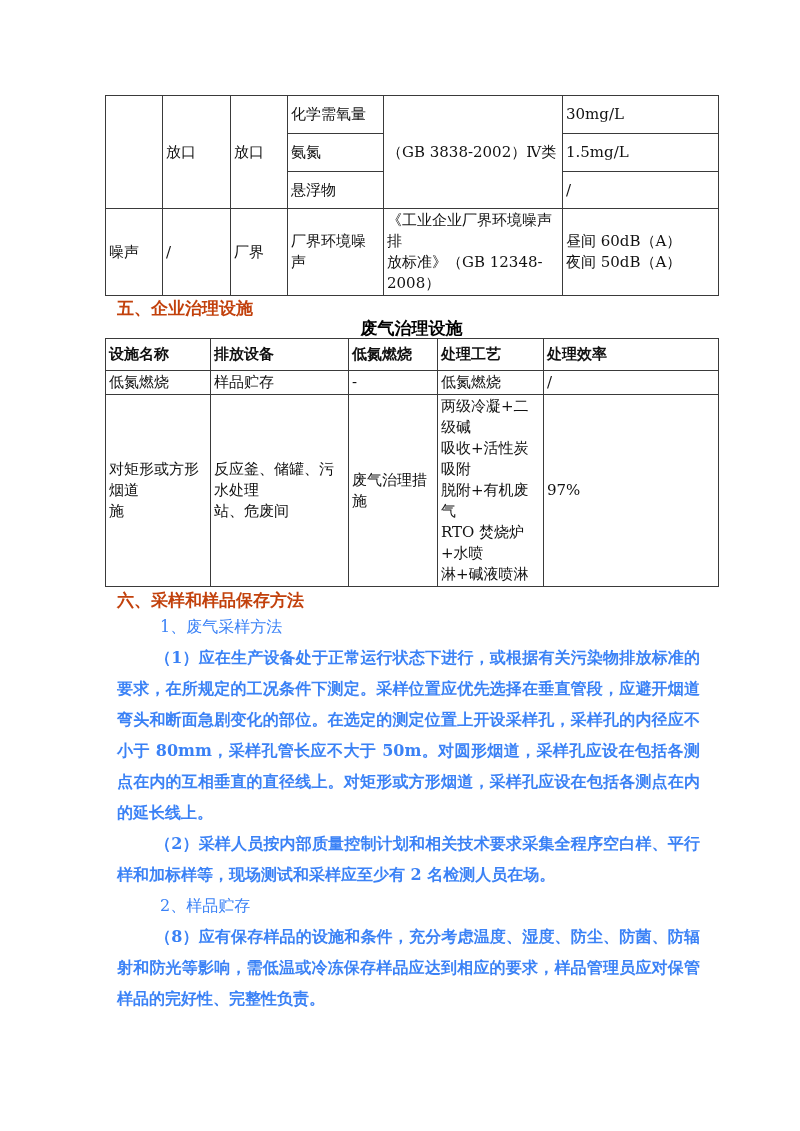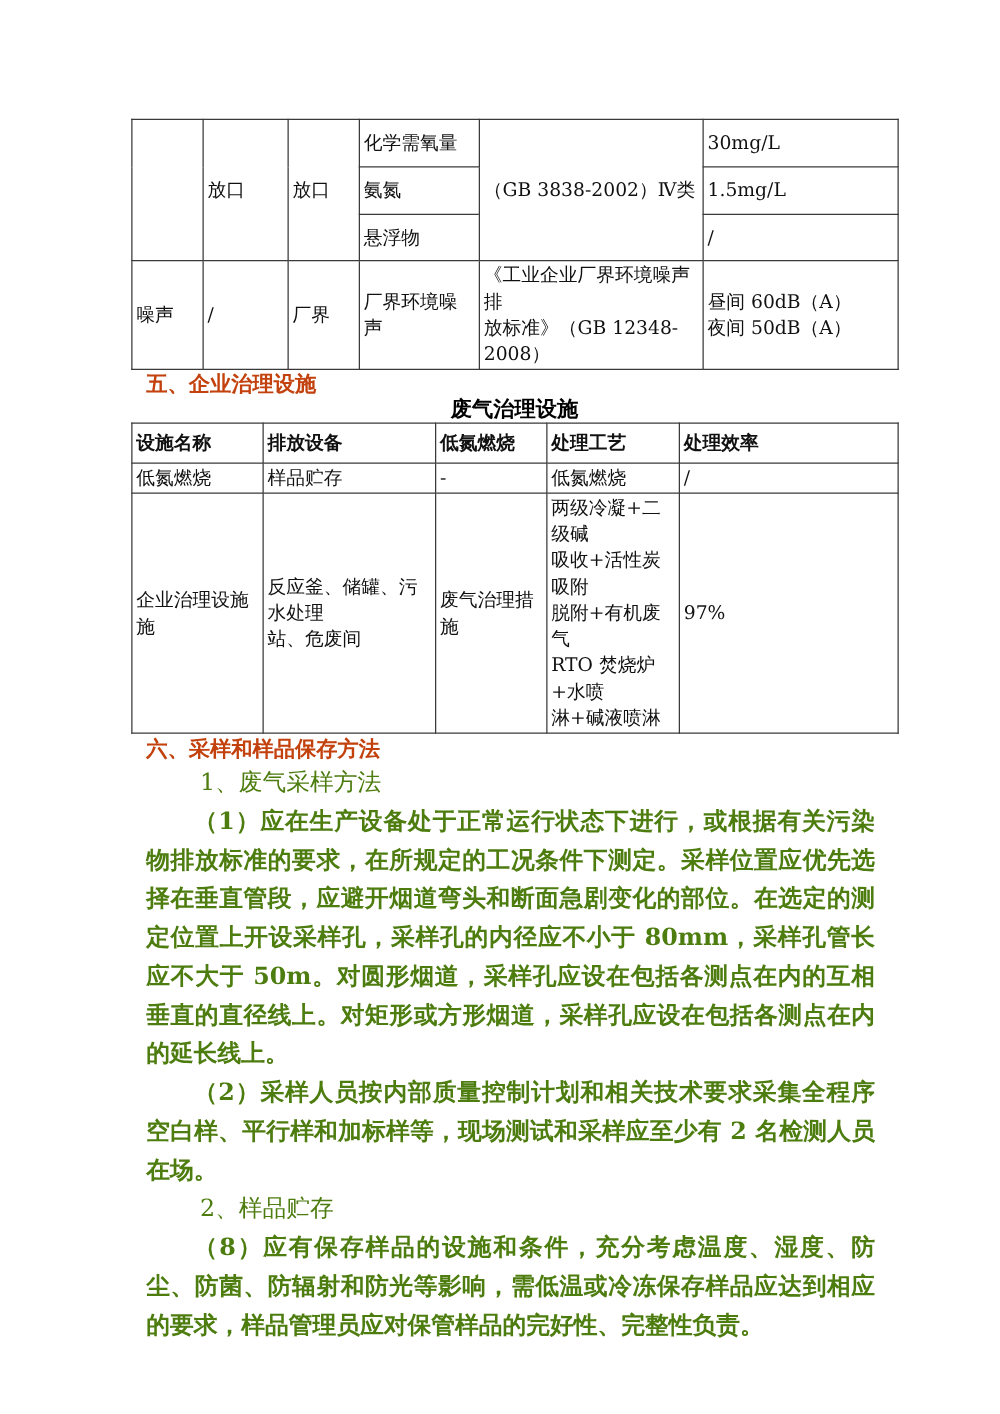--- a/index.html
+++ b/index.html
@@ -23,21 +23,21 @@
   .h-sec {
     font-size:17px; font-weight:bold; line-height:20px;
     margin:2px 0 0 12px; color:#c2410c;
   }
   .table-title {
     font-size:17px; font-weight:bold; line-height:20px;
     text-align:center; width:613px; color:#000000;
   }
   .h-sec6 { line-height:22px; }
 
-  .bodytext { width:583px; margin-left:12px; font-size:19px; color:#4d7c0f; }
+  .bodytext { width:583px; margin-left:12px; font-size:16px; color:#3b82f6; }
   .bodytext p { margin:0; line-height:31px; }
   .sub-item { padding-left:43px; }
   .para { text-align:justify; text-indent:38px;font-weight:bold; }
 </style>
 </head>
 <body>
 
 <div class="page">
   <div class="content">
 
@@ -101,21 +101,21 @@
         <th>处理效率</th>
       </tr>
       <tr style="height:17px">
         <td>低氮燃烧</td>
         <td>样品贮存</td>
         <td>-</td>
         <td>低氮燃烧</td>
         <td>/</td>
       </tr>
       <tr style="height:107px">
-        <td>企业治理设施
+        <td>对矩形或方形烟道
 施</td>
         <td>反应釜、储罐、污水处理
 站、危废间</td>
         <td>废气治理措施</td>
         <td>两级冷凝+二级碱
 吸收+活性炭吸附
 脱附+有机废气
 RTO 焚烧炉+水喷
 淋+碱液喷淋</td>
         <td>97%</td>

